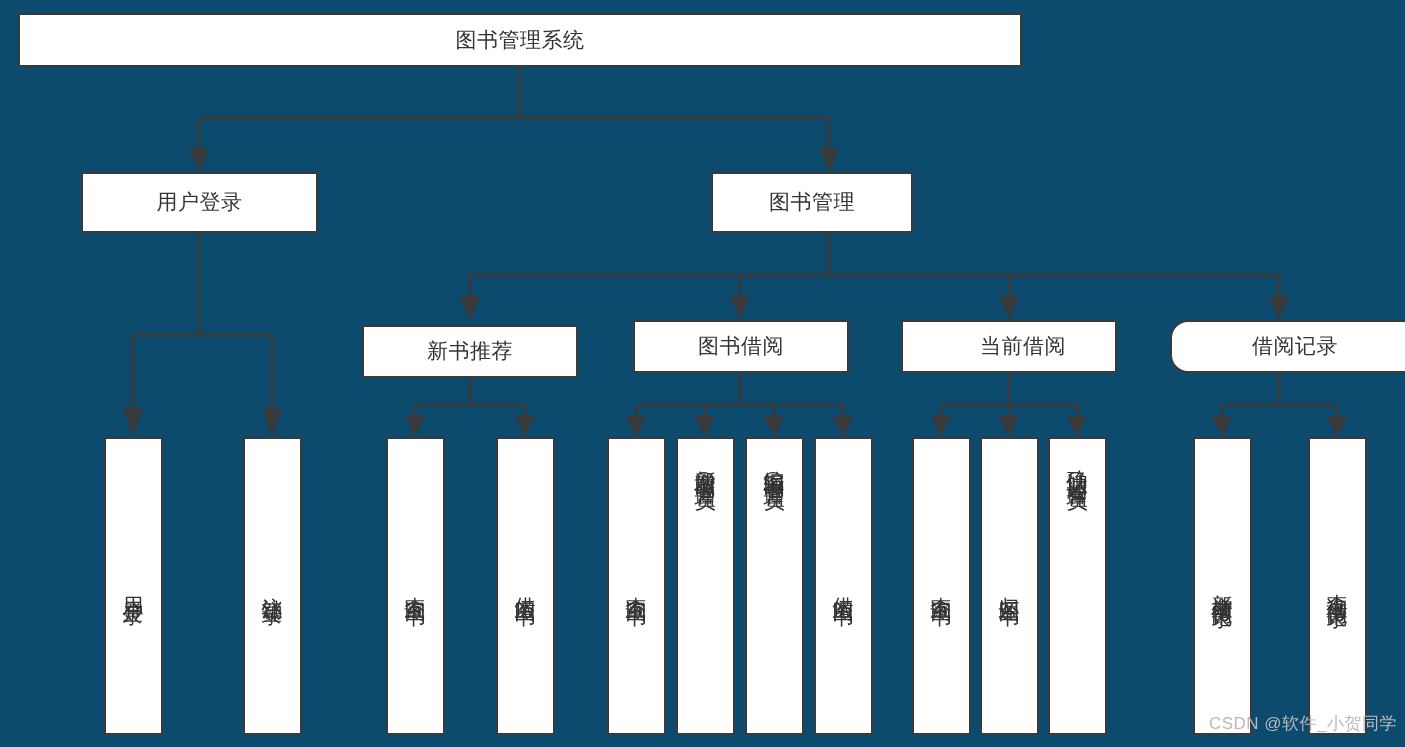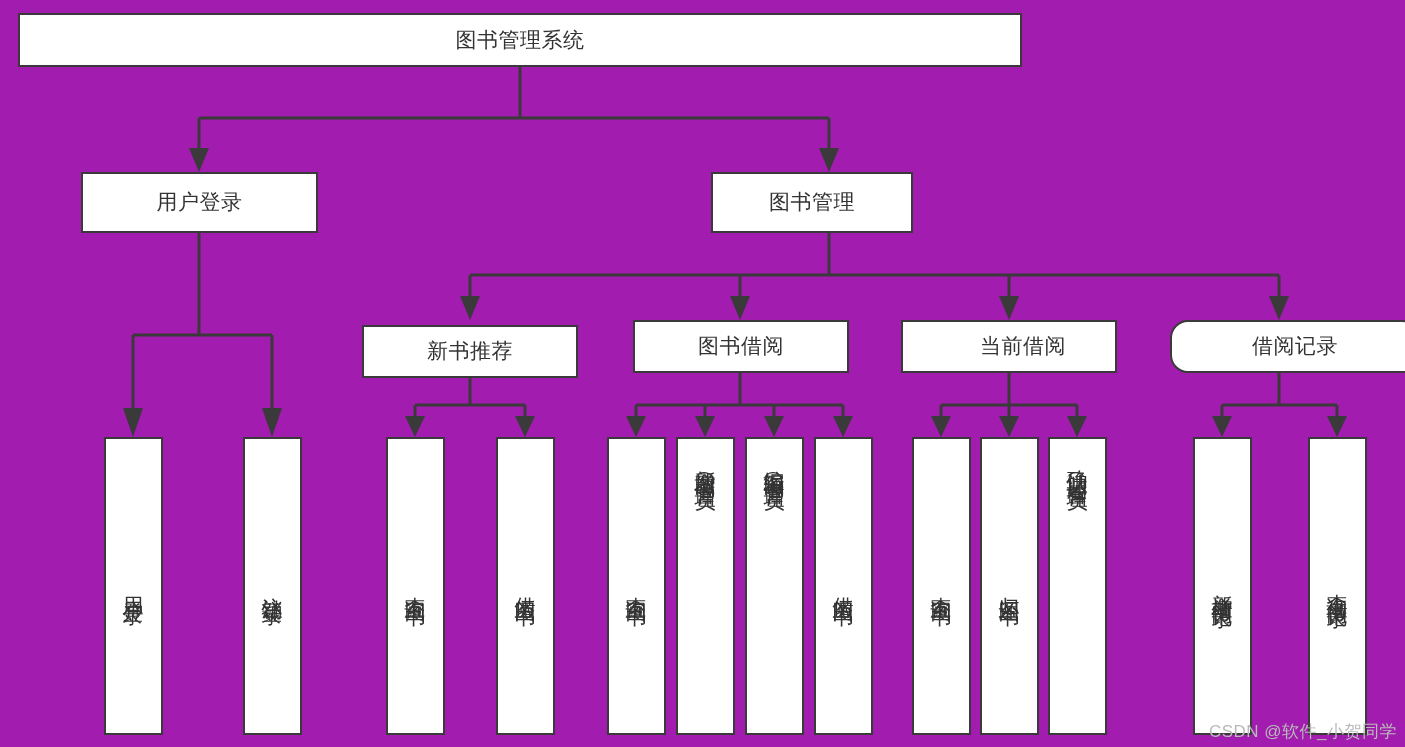--- a/index.html
+++ b/index.html
@@ -8,21 +8,21 @@
     background: #ffffff;
   }
   body {
     font-family: "Liberation Sans", "DejaVu Sans", sans-serif;
     color: #333333;
   }
   #canvas {
     position: relative;
     width: 1405px;
     height: 747px;
-    background: #a21caf;
+    background: #0c4a6e;
     overflow: hidden;
   }
   svg.wires {
     position: absolute;
     left: 0;
     top: 0;
     width: 1405px;
     height: 747px;
     pointer-events: none;
   }
@@ -56,21 +56,21 @@
     letter-spacing: 3px;
     line-height: 1;
   }
   .node.leaf.centered {
     align-items: center;
     padding-top: 0;
   }
   .watermark {
     position: absolute;
     right: 8px;
-    bottom: 4px;
+    bottom: 12px;
     font-size: 17px;
     color: #b9b9b9;
     letter-spacing: 0.5px;
     white-space: nowrap;
   }
 </style>
 </head>
 <body>
 
 <div id="canvas">

